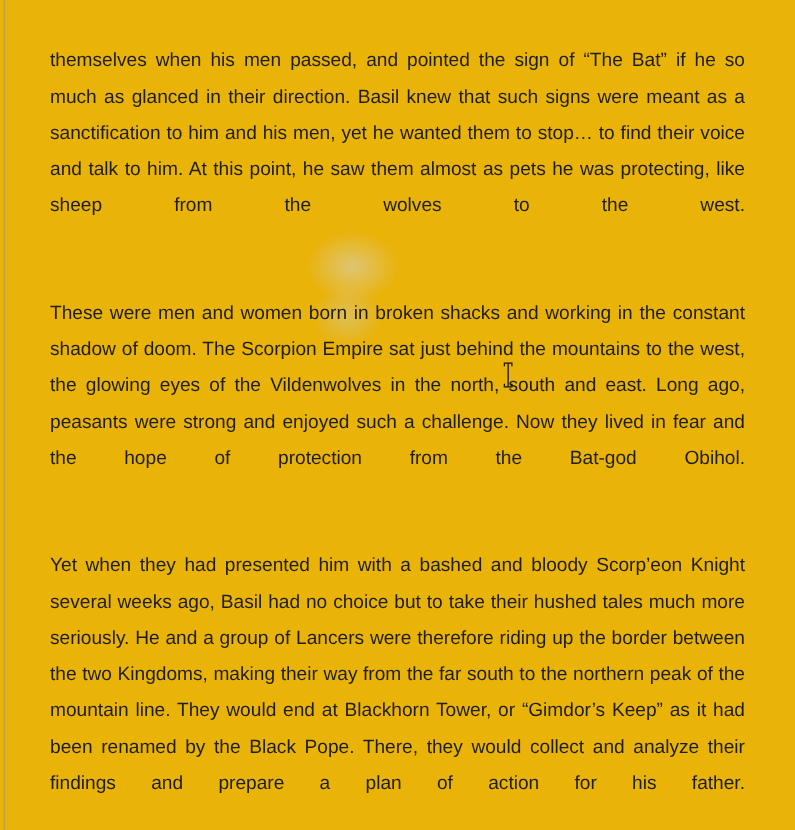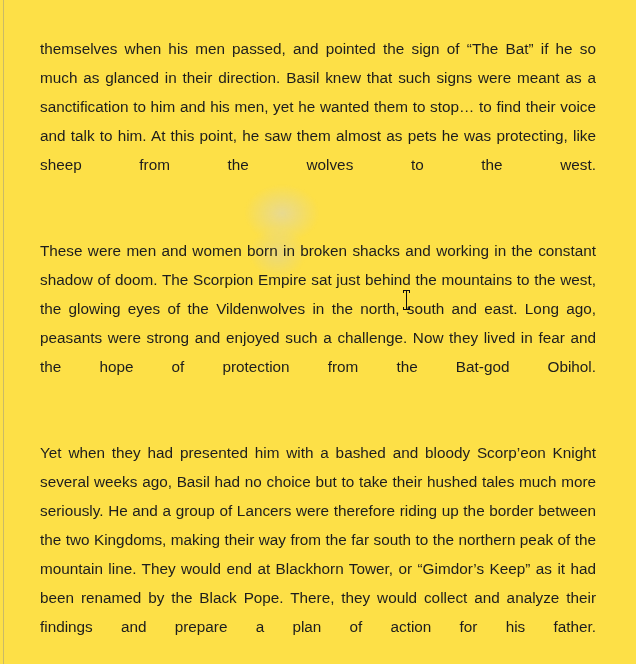--- a/index.html
+++ b/index.html
@@ -13,21 +13,21 @@
     height: 664px;
     background: #bfbfbf;
     font-family: "Liberation Sans", sans-serif;
     overflow: hidden;
   }
 
   #page {
     position: relative;
     width: 636px;
     height: 664px;
-    background: #fde047;
+    background: #eab308;
     box-sizing: border-box;
     overflow: hidden;
   }
 
   
   .left-edge-rule {
     position: absolute;
     left: 3px;
     top: 0;
     width: 1px;

